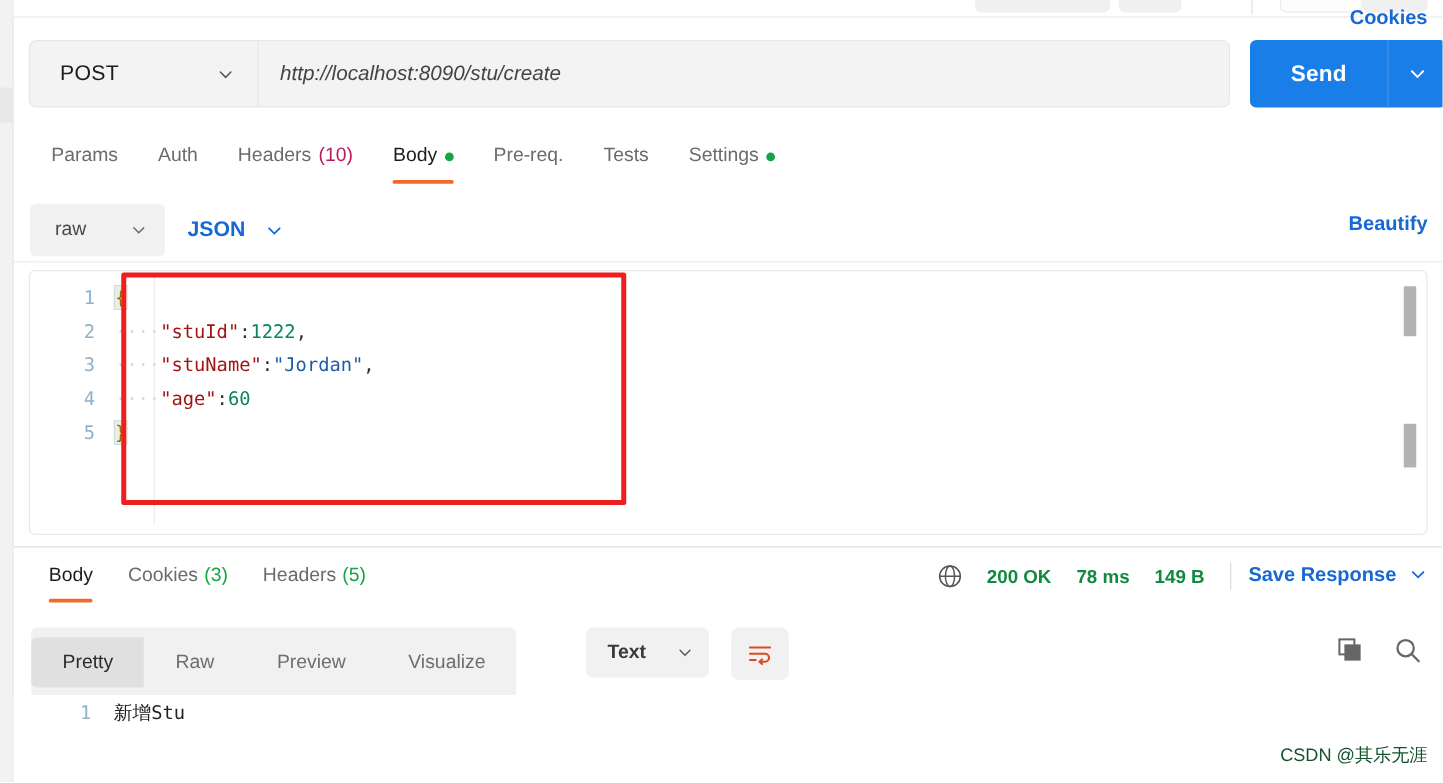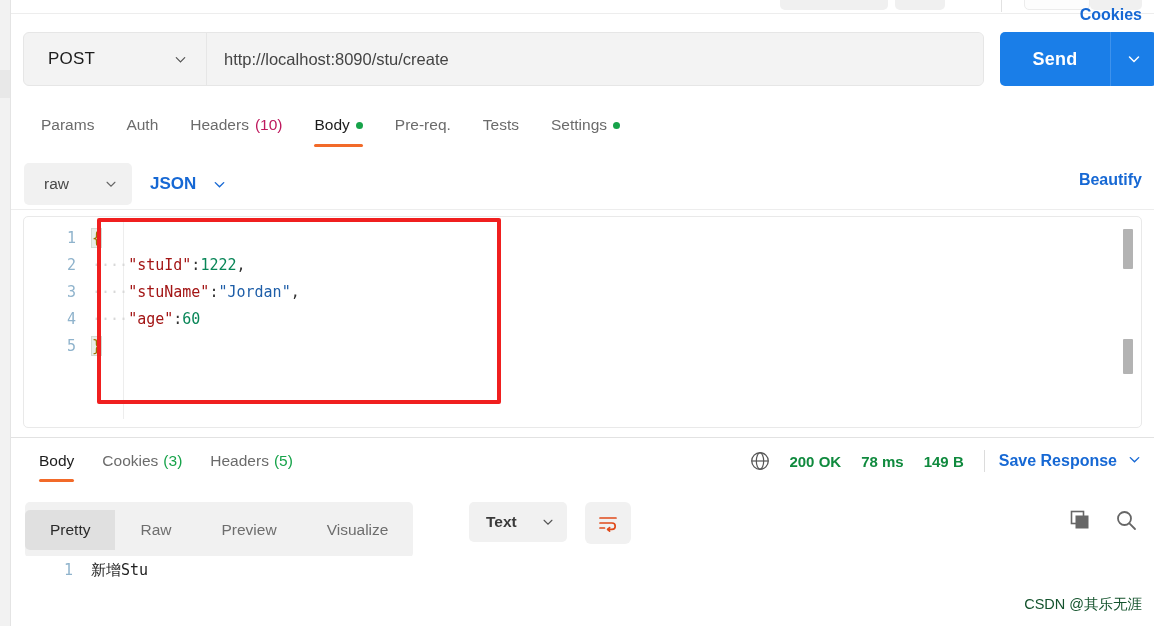--- a/index.html
+++ b/index.html
@@ -80,20 +80,21 @@
     text-align: center;
   }
   .method-label {
     font-size: 17px; color: #1c1c1c; font-weight: 400; letter-spacing: .2px;
   }
   .url-box {
     flex: 1; height: 100%;
     display: flex; align-items: center;
     padding-left: 17px;
     background: #f3f3f3;
+    font-style: italic;
   }
   .url-text { font-size: 16.5px; color: #444; }
 
   .send-wrap {
     position: absolute; left: 989px; top: 18px;
     width: 157px; height: 54px;
     display: flex;
     background: #1a7ee8;
     border-radius: 5px;
     overflow: hidden;

